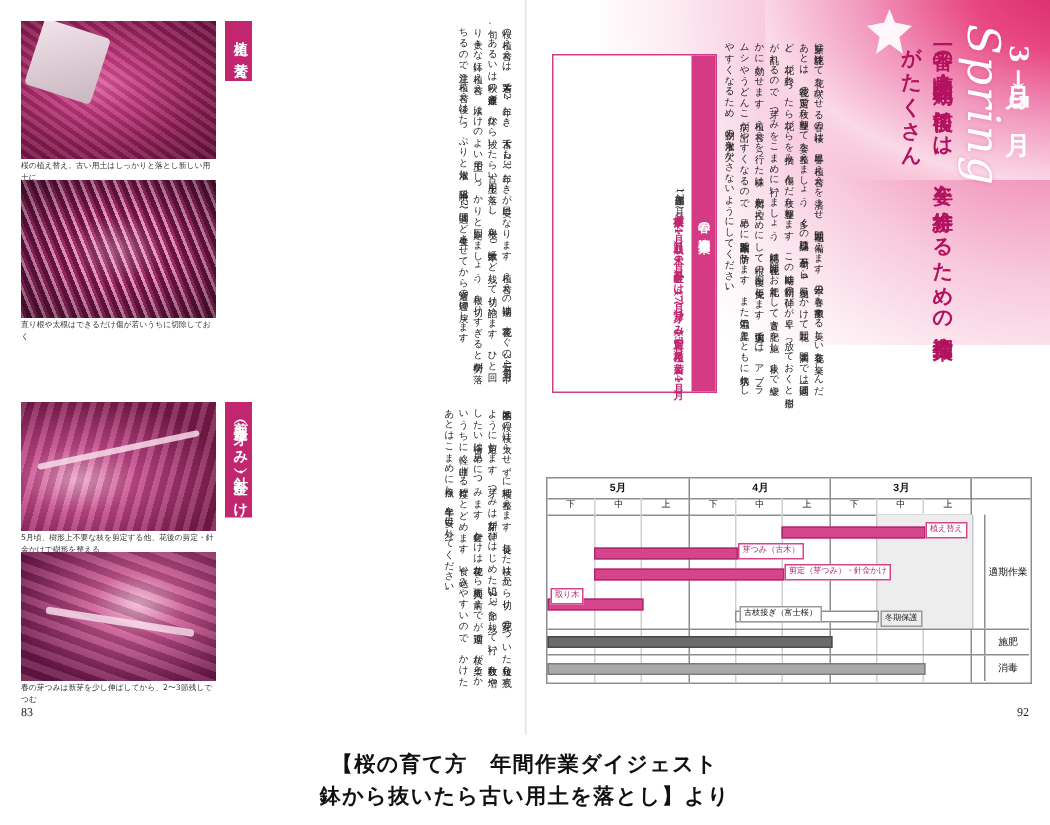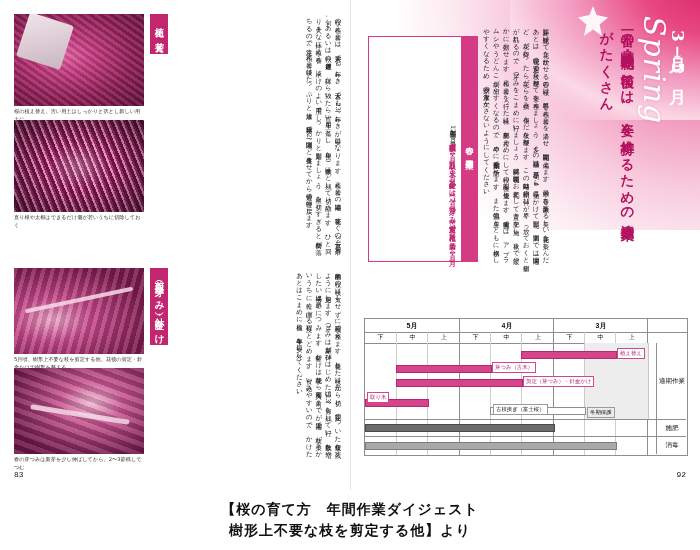--- a/index.html
+++ b/index.html
@@ -222,21 +222,21 @@
   .tag{
     position:absolute;height:9px;line-height:9px;
     font-size:5.4px;color:#111;background:#fff;border:1px solid #9a9a9a;
     padding:0 2px;white-space:nowrap;
   }
   .tag.pink{border-color:#d6448c;color:#b02a6f;}
   .band{
     position:absolute;background:#ededed;border-left:1px solid #c9c9c9;border-right:1px solid #c9c9c9;
   }
   
-  .folio{position:absolute;font-size:8px;color:#222;font-family:Liberation Mono, monospace;}
+  .folio{position:absolute;font-size:8px;color:#222;font-family:Liberation Serif, serif;}
   .folio-l{left:14px;top:470px;}
   .folio-r{right:14px;top:470px;}
   
   .bottom{
     position:absolute;left:0;top:490px;width:700px;height:60px;
     background:#fff;
     display:flex;flex-direction:column;align-items:center;justify-content:center;
     font-family:"DejaVu Serif", serif;
     color:#111;
   }
@@ -363,16 +363,16 @@
 
         <div class="bar gray" style="left:0px;top:123px;width:250px;"></div>
       </div>
 
       <div class="folio folio-r">92</div>
     </div>
   </div>
 
   <div class="bottom">
     <div class="l1">【桜の育て方　年間作業ダイジェスト</div>
-    <div class="l2">樹形上不要な枝を剪定する他】より</div>
+    <div class="l2">鉢から抜いたら古い用土を落とし】より</div>
   </div>
 
 </div>
 
 </body></html>

